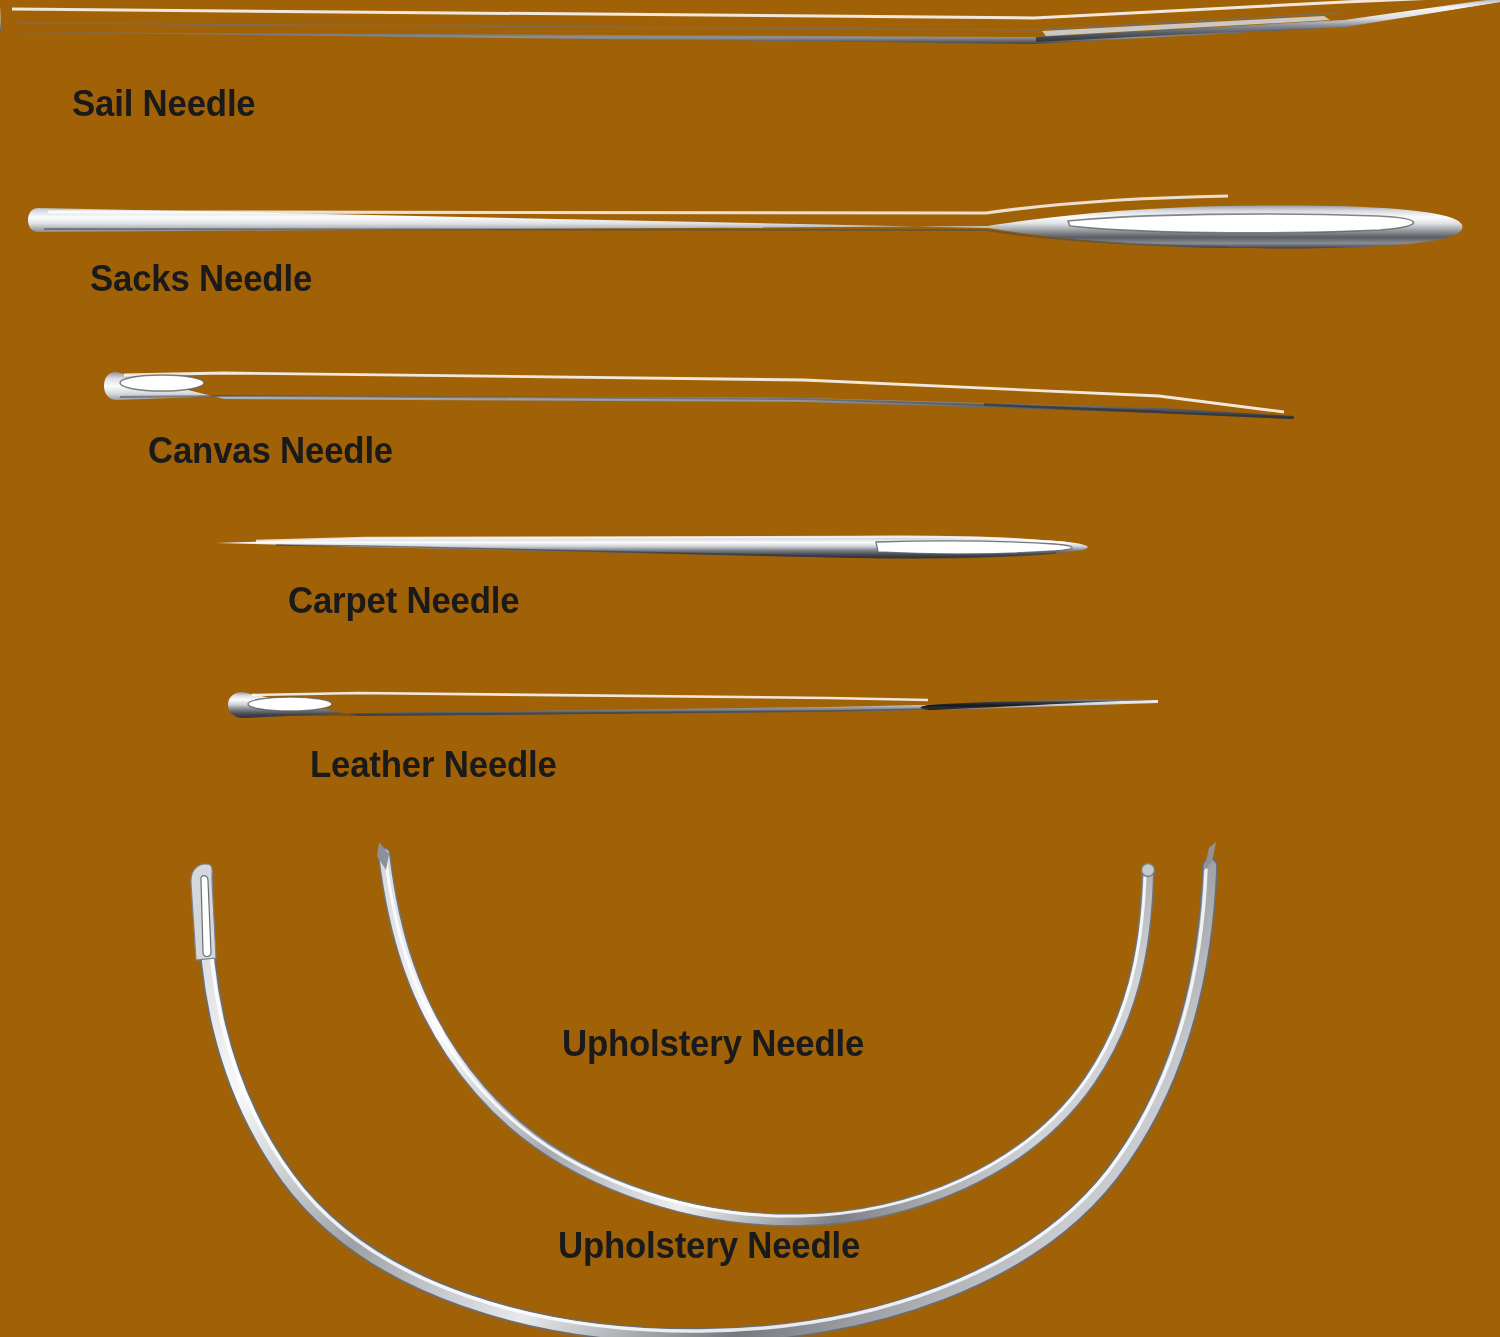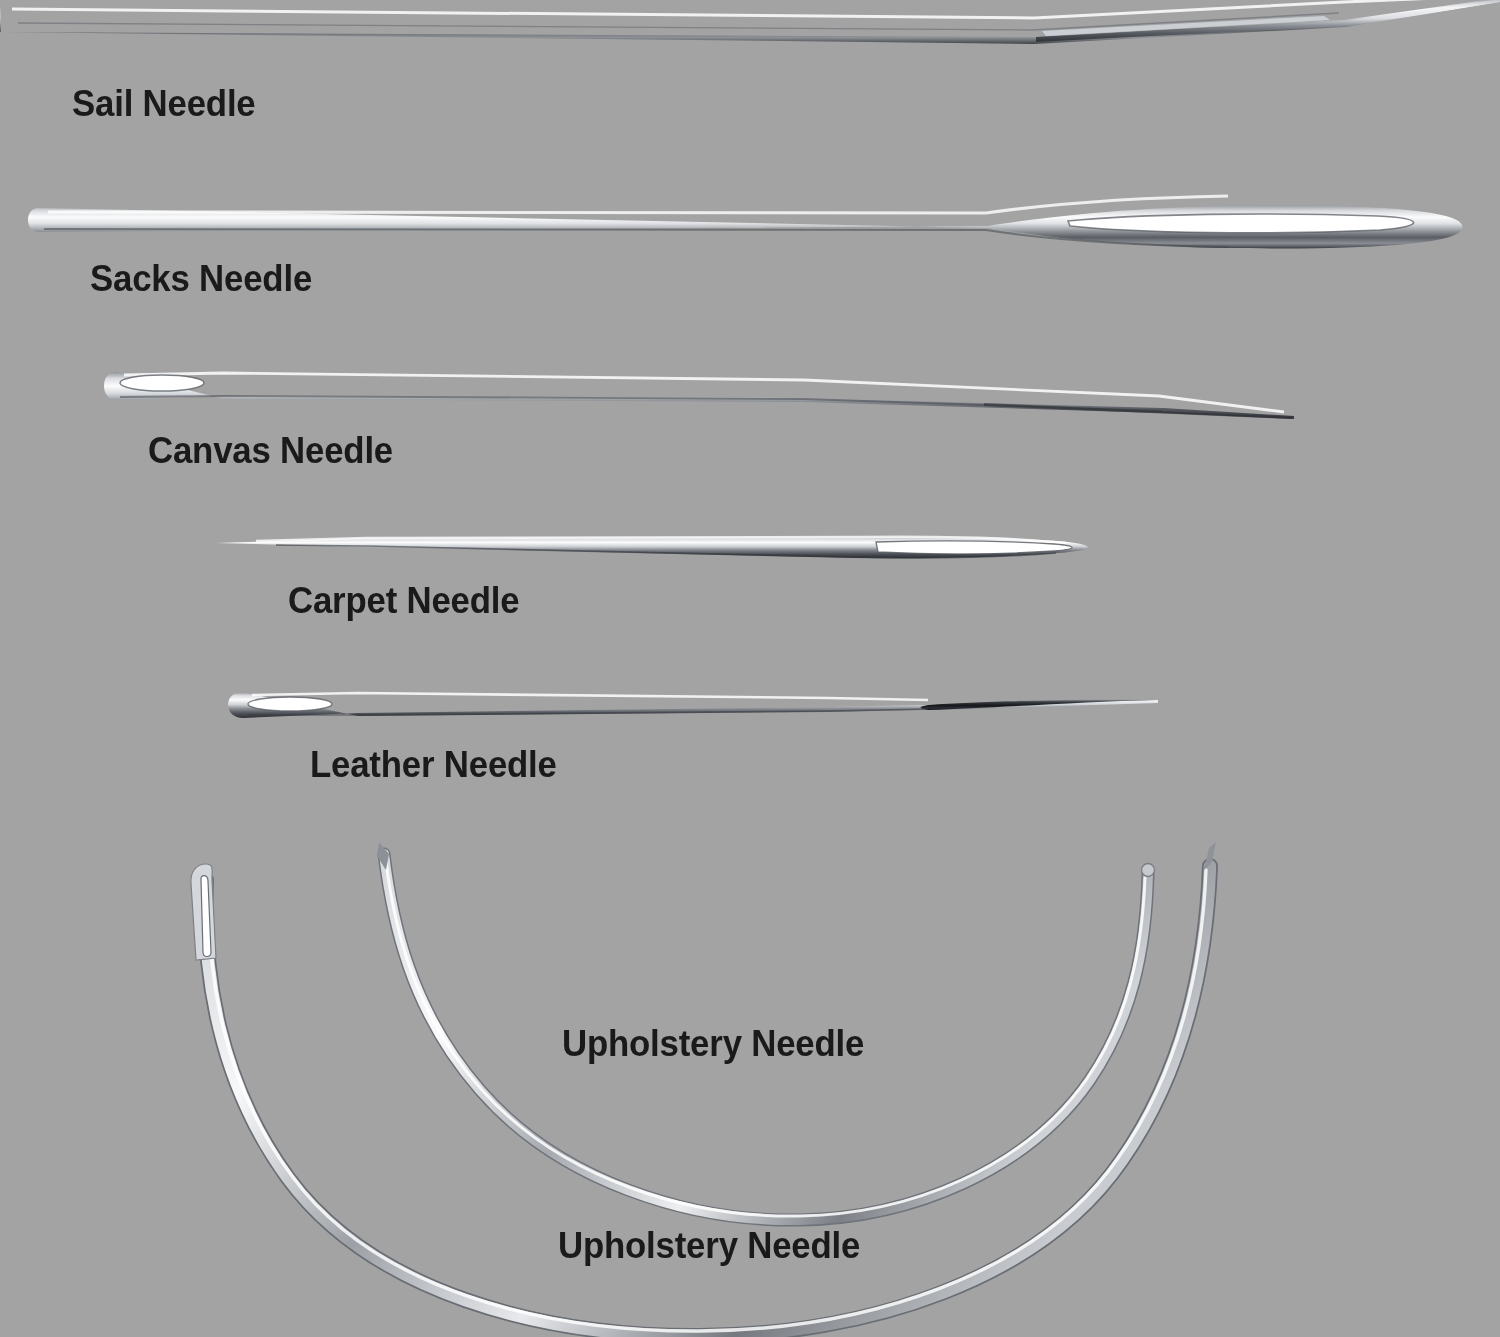--- a/index.html
+++ b/index.html
@@ -8,21 +8,21 @@
     padding: 0;
     background: #ffffff;
   }
   body {
     font-family: "Liberation Sans", sans-serif;
   }
   #stage {
     position: relative;
     width: 1500px;
     height: 1337px;
-    background: #a3a3a3;
+    background: #a16207;
     overflow: hidden;
   }
   .needle-label {
     position: absolute;
     color: #1a1a1a;
     font-family: "Liberation Sans", sans-serif;
     font-weight: 700;
     font-size: 37px;
     line-height: 1.0;
     letter-spacing: -0.2px;

